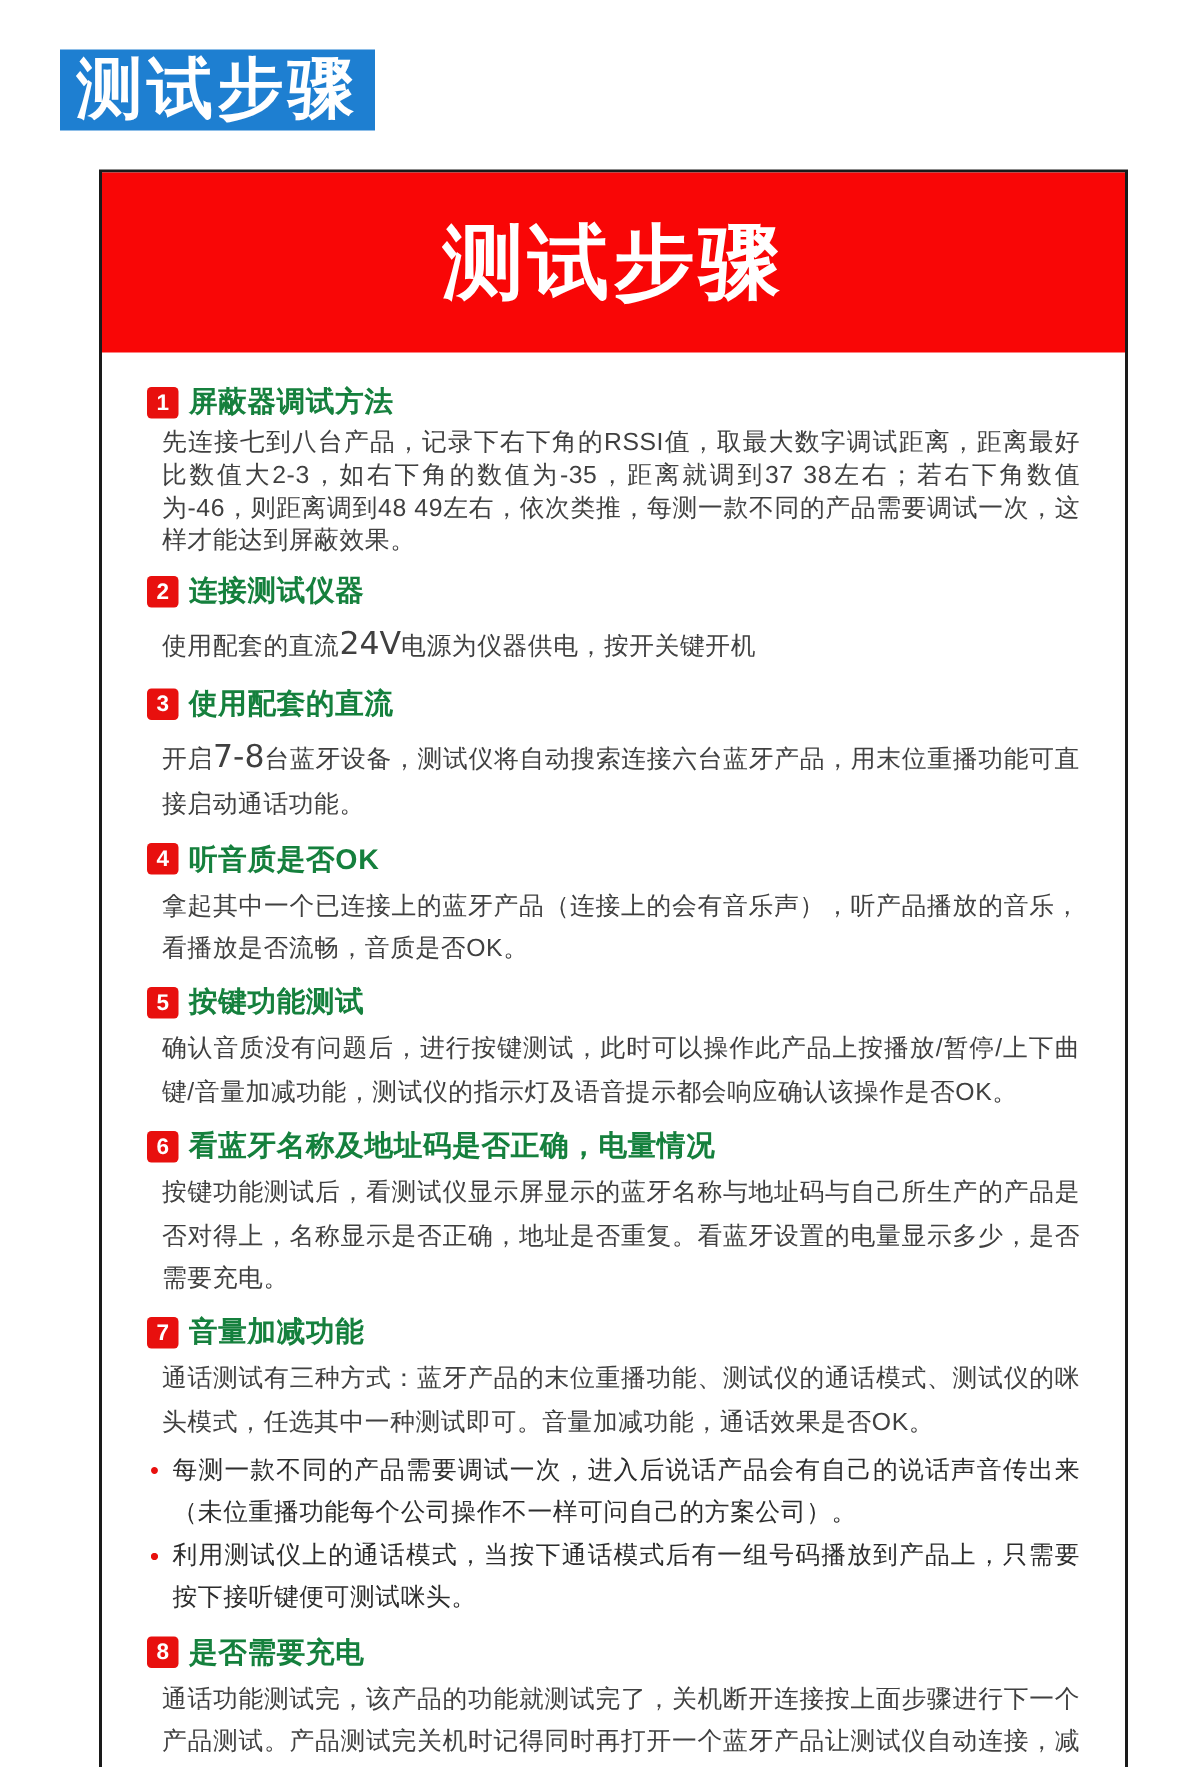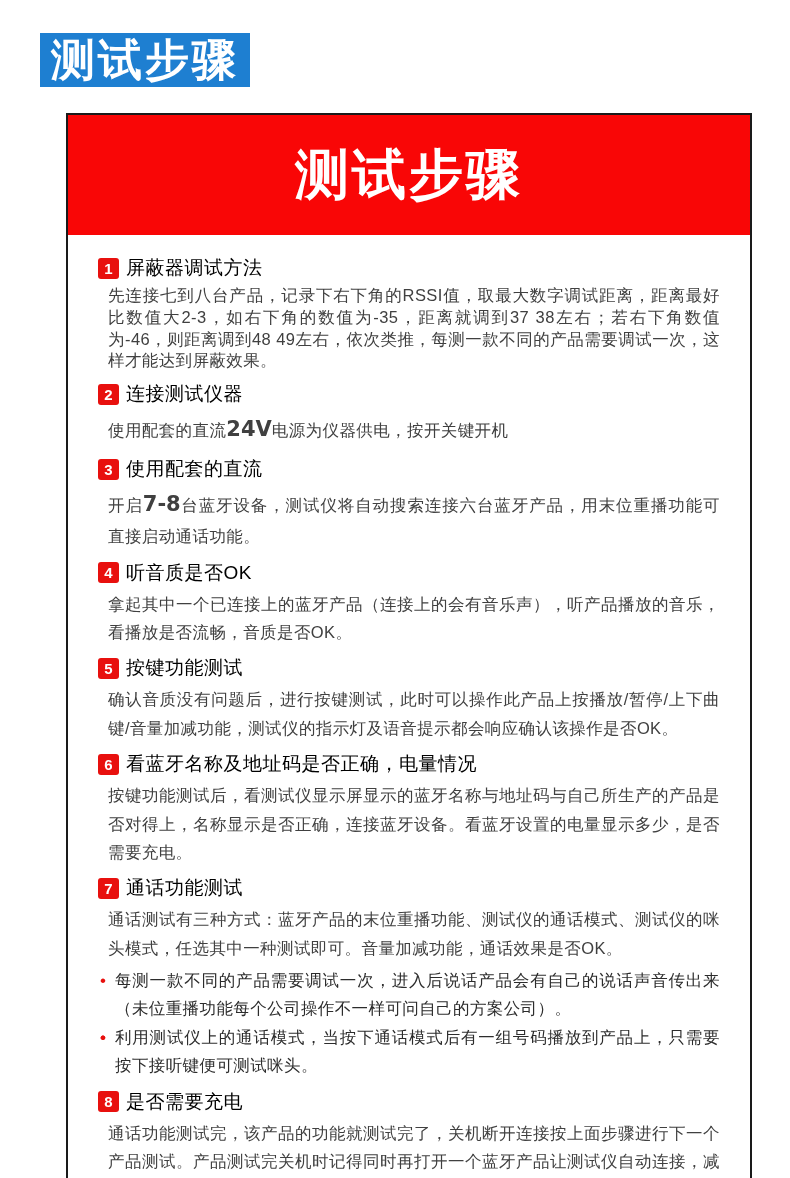--- a/index.html
+++ b/index.html
@@ -45,37 +45,37 @@
   .badge{
     flex:0 0 auto;
     width:21px;height:21px;line-height:21px;
     background:#e8100e;
     border-radius:3px;
     color:#ffffff;
     font-size:15px;font-weight:bold;text-align:center;
     margin-right:7px;
   }
   .sec-title{
-    color:#000000;
-    font-size:19px;font-weight:normal;
+    color:#15803d;
+    font-size:19px;font-weight:bold;
     letter-spacing:0.5px;
     text-align:right;
   }
   .sec-body{
     margin:0 0 0 10px;
     font-size:16.5px;
     color:#404040;
     line-height:1.72;
     letter-spacing:0.4px;
     text-align:justify;
   }
   .sec:first-child .sec-body{line-height:1.32;}
   .lat{
     font-size:21px;
-    font-weight:bold;
+    font-weight:normal;
     letter-spacing:0;
     font-family:"DejaVu Sans",sans-serif;
   }
   .bullets{
     list-style:none;
     margin:4px 0 0 2px;
     padding:0;
   }
   .bullets li{
     position:relative;
@@ -141,27 +141,27 @@
         <span class="sec-title">按键功能测试</span>
       </div>
       <p class="sec-body">确认音质没有问题后，进行按键测试，此时可以操作此产品上按播放/暂停/上下曲键/音量加减功能，测试仪的指示灯及语音提示都会响应确认该操作是否OK。</p>
     </section>
 
     <section class="sec">
       <div class="sec-head">
         <span class="badge">6</span>
         <span class="sec-title">看蓝牙名称及地址码是否正确，电量情况</span>
       </div>
-      <p class="sec-body">按键功能测试后，看测试仪显示屏显示的蓝牙名称与地址码与自己所生产的产品是否对得上，名称显示是否正确，连接蓝牙设备。看蓝牙设置的电量显示多少，是否需要充电。</p>
+      <p class="sec-body">按键功能测试后，看测试仪显示屏显示的蓝牙名称与地址码与自己所生产的产品是否对得上，名称显示是否正确，地址是否重复。看蓝牙设置的电量显示多少，是否需要充电。</p>
     </section>
 
     <section class="sec">
       <div class="sec-head">
         <span class="badge">7</span>
-        <span class="sec-title">通话功能测试</span>
+        <span class="sec-title">音量加减功能</span>
       </div>
       <p class="sec-body">通话测试有三种方式：蓝牙产品的末位重播功能、测试仪的通话模式、测试仪的咪头模式，任选其中一种测试即可。音量加减功能，通话效果是否OK。</p>
       <ul class="bullets">
         <li><span class="dot">•</span><span>每测一款不同的产品需要调试一次，进入后说话产品会有自己的说话声音传出来（未位重播功能每个公司操作不一样可问自己的方案公司）。</span></li>
         <li><span class="dot">•</span></li>
         <li><span class="dot">•</span><span>利用测试仪上的通话模式，当按下通话模式后有一组号码播放到产品上，只需要按下接听键便可测试咪头。</span></li>
       </ul>
     </section>
 
     <section class="sec">

